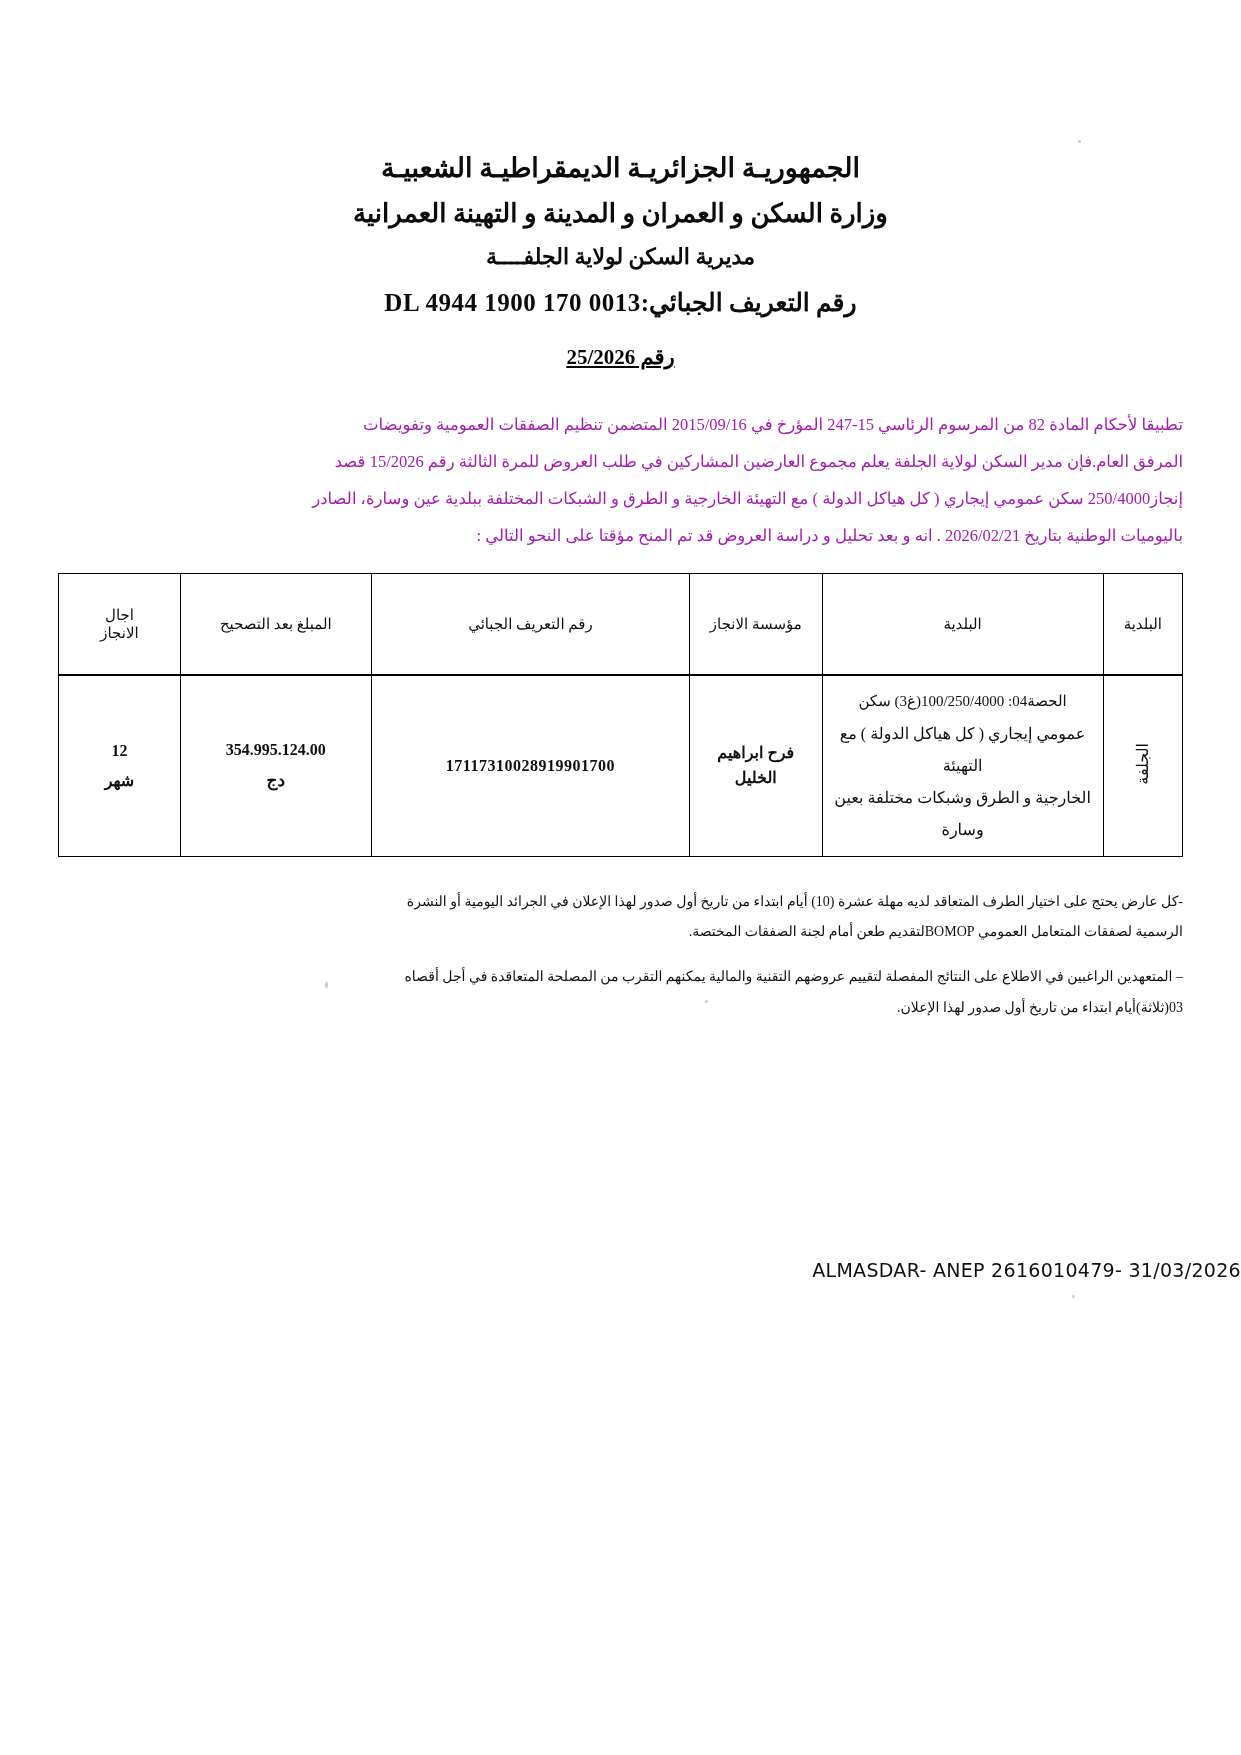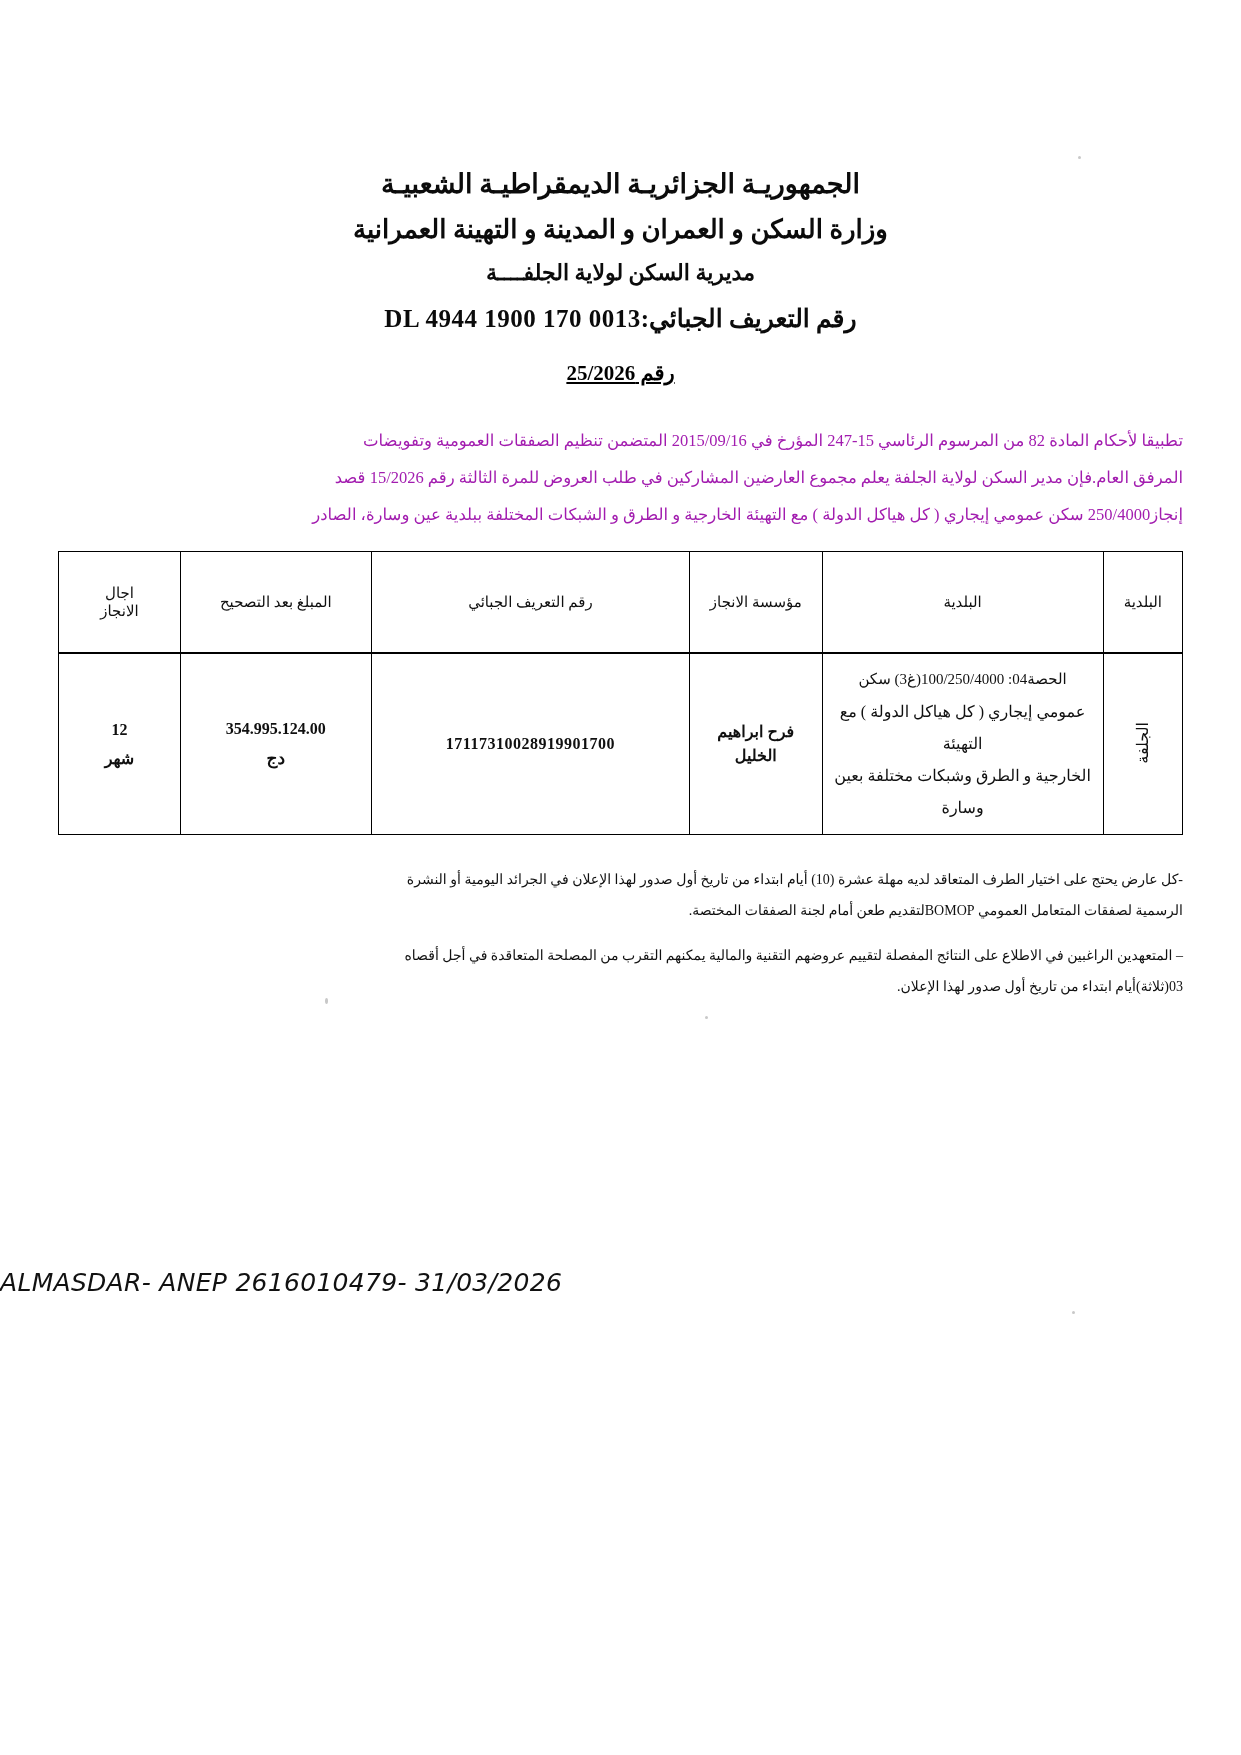--- a/index.html
+++ b/index.html
@@ -6,21 +6,21 @@
   html, body {
     margin: 0;
     padding: 0;
     background: #ffffff;
   }
 
   .page {
     position: relative;
     width: 1241px;
     height: 1343px;
-    margin: 16px auto;
+    margin: 0 auto;
     background: #ffffff;
     font-family: "Liberation Serif", "DejaVu Serif", serif;
     color: #000000;
     overflow: hidden;
   }
 
   
   .header {
     text-align: center;
     padding-top: 155px;
@@ -204,27 +204,26 @@
   .note { margin: 0 0 14px 0; }
 
   .note .nline { display: block; white-space: nowrap; }
 
   
   .footer {
     position: absolute;
     left: 0;
     right: 0;
     bottom: 62px;
-    text-align: left;
+    text-align: right;
     direction: ltr;
     font-family: "DejaVu Sans", "Liberation Sans", sans-serif;
-    font-size: 25px;
+    font-size: 19px;
     color: #111;
     letter-spacing: 0.3px;
-    font-style: italic;
   }
 
   
   .speck {
     position: absolute;
     background: #9a9a9a;
     border-radius: 50%;
     opacity: 0.55;
   }
 </style>
@@ -240,20 +239,21 @@
     <div class="header-line l4">رقم التعريف الجبائي:DL 4944 1900 170 0013</div>
   </div>
 
   <div class="doc-ref">رقم 25/2026</div>
 
   <div class="body-block">
     <p>
       <span class="body-line">تطبيقا لأحكام المادة 82 من المرسوم الرئاسي 15-247 المؤرخ في 2015/09/16 المتضمن تنظيم الصفقات العمومية وتفويضات</span>
       <span class="body-line">المرفق العام.فإن مدير السكن لولاية الجلفة يعلم مجموع العارضين المشاركين في طلب العروض للمرة الثالثة رقم 15/2026 قصد</span>
       <span class="body-line">إنجاز250/4000  سكن عمومي إيجاري ( كل هياكل الدولة ) مع التهيئة الخارجية و الطرق و الشبكات المختلفة ببلدية عين وسارة، الصادر</span>
+      <span class="body-line">باليوميات الوطنية بتاريخ 2026/02/21 . انه و بعد تحليل و دراسة العروض قد تم المنح مؤقتا على النحو التالي :</span>
     </p>
   </div>
 
   <table class="tender-table">
     <thead>
       <tr>
         <th class="col-wilaya">البلدية</th>
         <th class="col-commune">البلدية</th>
         <th class="col-firm">مؤسسة الانجاز</th>
         <th class="col-taxid">رقم التعريف الجبائي</th>

